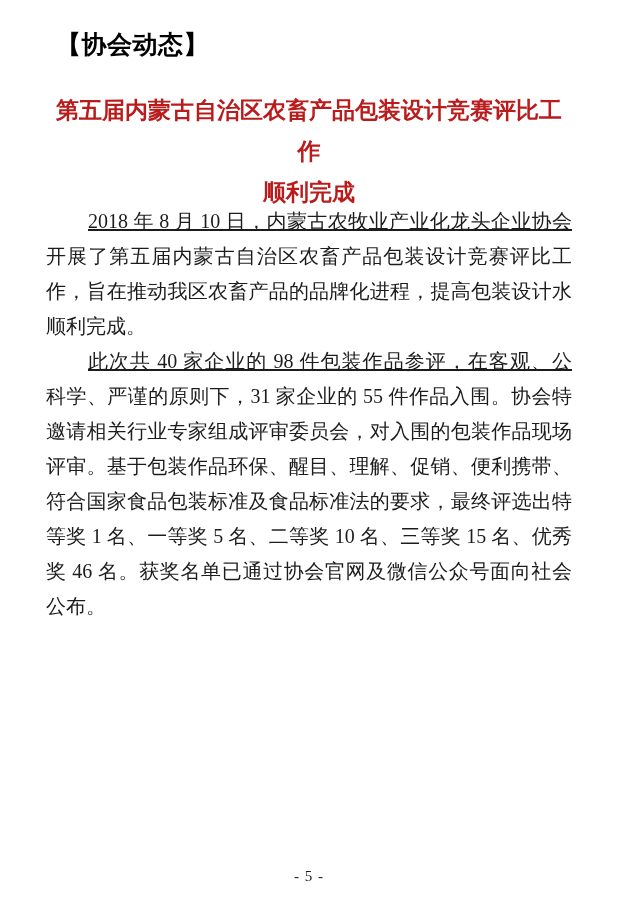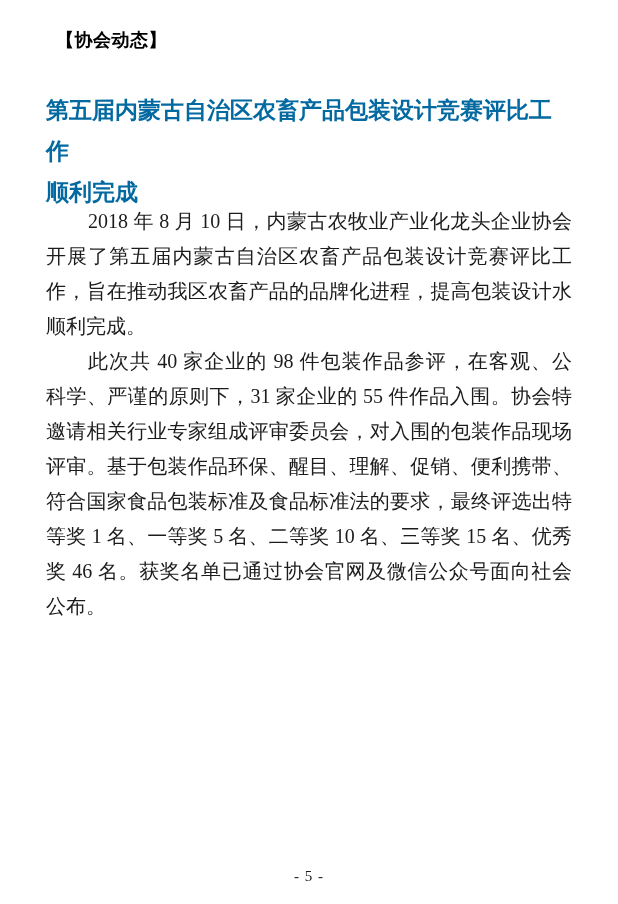--- a/index.html
+++ b/index.html
@@ -15,52 +15,54 @@
     color: #1c1c1c;
     font-family: "Liberation Serif", serif;
     overflow: hidden;
   }
   .doc-header {
     position: absolute;
     left: 56px;
     top: 28px;
     font-family: "Liberation Sans", sans-serif;
     font-weight: 700;
-    font-size: 18px;
+    font-size: 25px;
     color: #000000;
     letter-spacing: 0.5px;
   }
   .doc-title {
     position: absolute;
     left: 46px;
     right: 46px;
     top: 90px;
+    text-align: center;
     font-weight: 700;
     font-size: 23px;
     line-height: 41px;
-    color: #0369a1;
+    color: #b91c1c;
     font-family: "Liberation Serif", serif;
   }
   .body-text {
     position: absolute;
     left: 46px;
     right: 46px;
     top: 204px;
     font-size: 20px;
     line-height: 35px;
     color: #1c1c1c;
   }
   .line {
     height: 35px;
     overflow: hidden;
     text-align: justify;
     text-align-last: justify;
   }
   .line.first {
     text-indent: 42px;
+    text-decoration: underline;
   }
   .line.last {
     text-align-last: left;
   }
   .page-num {
     position: absolute;
     left: 0;
     right: 0;
     top: 868px;
     text-align: center;

